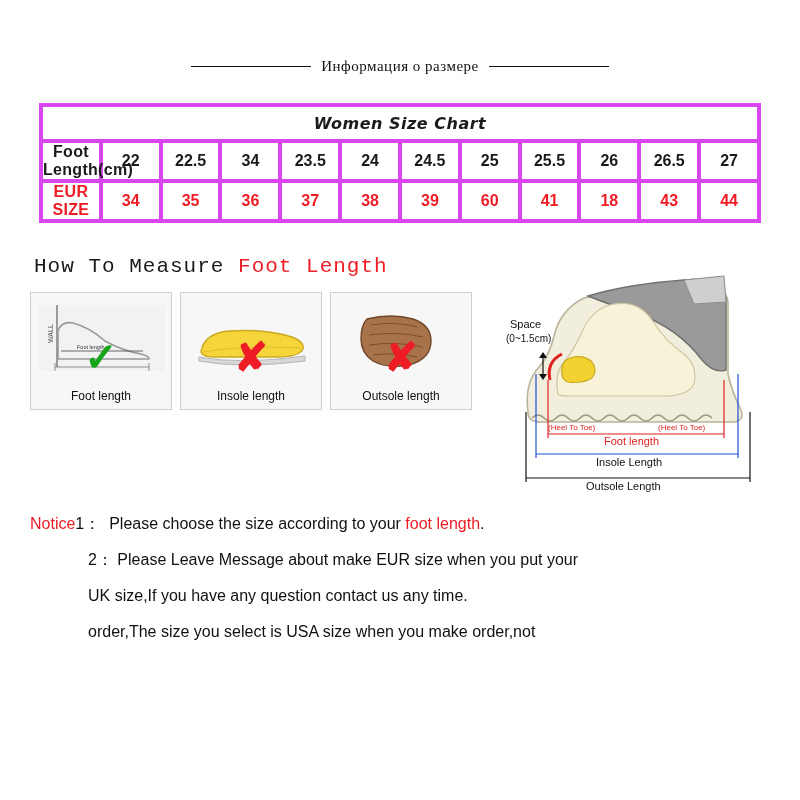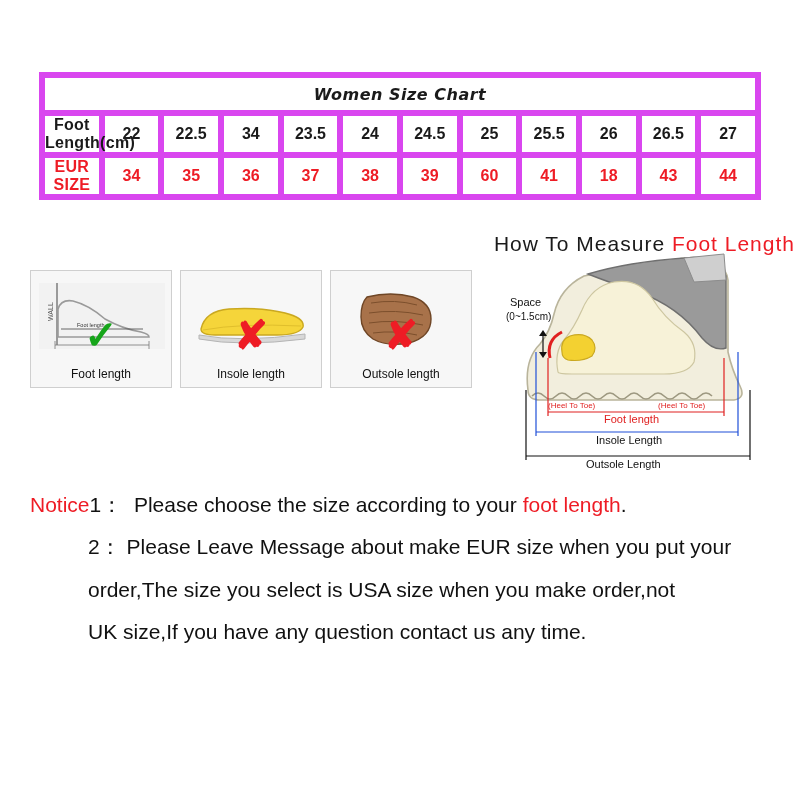--- a/index.html
+++ b/index.html
@@ -53,21 +53,21 @@
   .table-wrap {
     margin: 28px auto 0 auto;
     width: 722px;
   }
   table.size-chart {
     border-collapse: collapse;
     width: 100%;
     table-layout: fixed;
   }
   table.size-chart td {
-    border: 6px solid #d946ef;
+    border: 4px solid #d946ef;
     text-align: center;
     font-weight: bold;
     font-size: 16px;
     height: 32px;
     padding: 0;
   }
   td.chart-title {
     font-size: 21px;
     font-style: italic;
     font-family: "DejaVu Sans", sans-serif;
@@ -80,23 +80,22 @@
     letter-spacing: 0.3px;
   }
   .red {
     color: #ee1c25;
   }
 
   
   .measure-head {
     margin: 32px 5px 0 34px;
     font-size: 21px;
-    font-family: Liberation Sans, sans-serif;
+    font-family: Liberation Mono, monospace;
     letter-spacing: 1px;
-    text-align: right;
   }
   .measure-head .accent {
     color: #ee1c25;
   }
 
   .measure-row {
     margin: 14px 0 0 0;
     display: flex;
     align-items: flex-start;
     padding-left: 30px;
@@ -149,33 +148,38 @@
     position: relative;
   }
 
   
   .notice {
     margin: 20px 0 0 30px;
     width: 740px;
   }
   .notice p {
     margin: 0 0 16px 0;
-    font-size: 21px;
+    font-size: 16px;
     line-height: 1.25;
     color: #111;
   }
   .notice .label-red { color: #ee1c25; }
   .notice .hl { color: #ee1c25; }
   .notice .indent { margin-left: 58px; }
   .notice .indent2 { margin-left: 58px; }
 </style>
 </head>
 <body>
 
 <div class="header">
+  <div class="subtitle-wrap">
+    <div class="sub-line"></div>
+    <div class="subtitle">Информация о размере</div>
+    <div class="sub-line"></div>
+  </div>
 </div>
 
 <div class="table-wrap">
   <table class="size-chart">
     <tbody>
       <tr>
         <td class="chart-title" colspan="12">Women Size Chart</td>
       </tr>
       <tr>
         <td class="row-label">Foot Length(cm)</td>
@@ -310,18 +314,18 @@
 
 <div class="notice">
   <p>
     <span class="label-red">Notice</span><span>1：</span>&nbsp;
     <span>Please choose the size according to your </span><span class="hl">foot length</span><span>.</span>
   </p>
   <p class="indent">
     <span>2：</span>&nbsp;<span>Please Leave Message about make EUR size when you put your</span>
   </p>
   <p class="indent2">
+    <span>UK size,If you have any question  contact us any time.</span>
+  </p>
+  <p class="indent2">
     <span>order,The size you select is USA size when you make order,not</span>
   </p>
-  <p class="indent2">
-    <span>UK size,If you have any question  contact us any time.</span>
-  </p>
 </div>
 
 </body></html>

